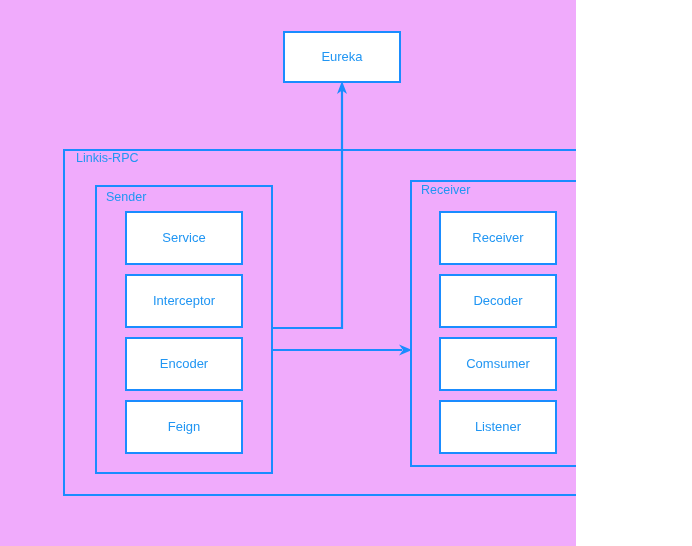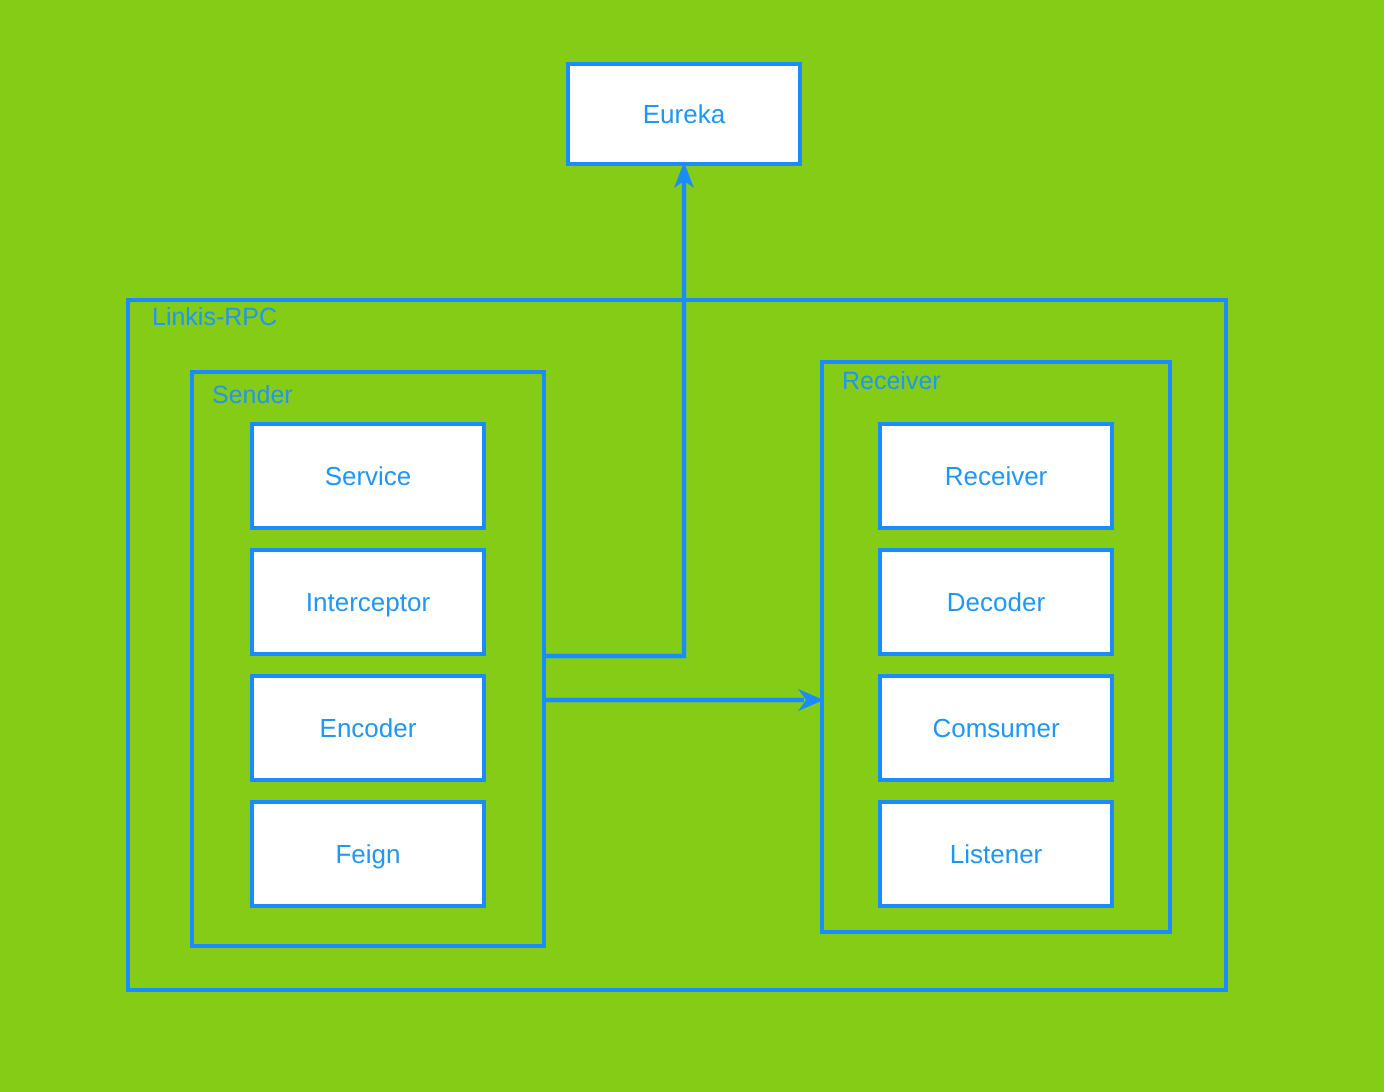--- a/index.html
+++ b/index.html
@@ -6,23 +6,23 @@
   html, body {
     margin: 0;
     padding: 0;
     background: #ffffff;
   }
   body {
     font-family: "Liberation Sans", sans-serif;
   }
   #canvas {
     position: relative;
-    width: 692px;
+    width: 576px;
     height: 546px;
-    background: #84cc16;
+    background: #f0abfc;
     overflow: hidden;
   }
   svg#diagram {
     position: absolute;
     left: 0;
     top: 0;
     width: 692px;
     height: 546px;
   }
   .node-rect {

